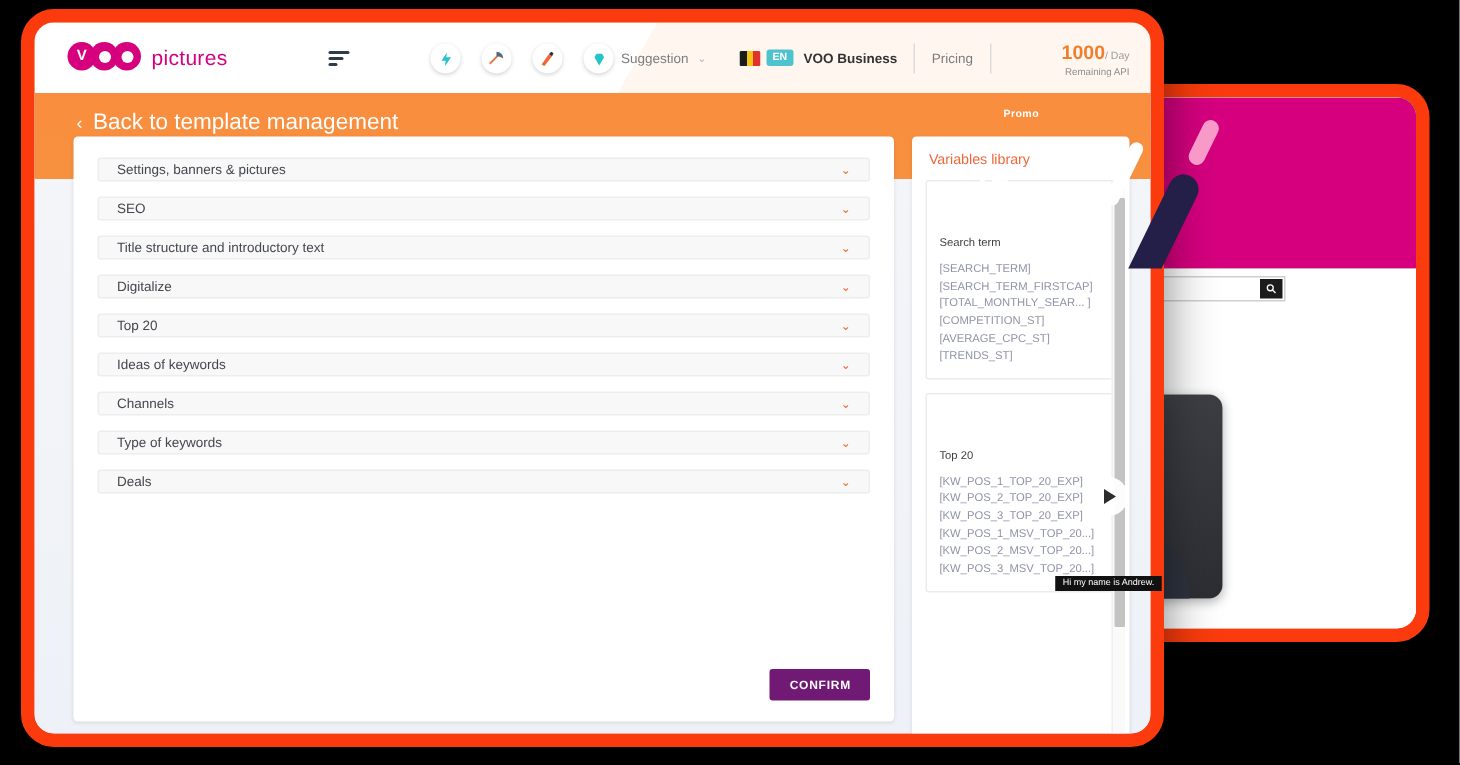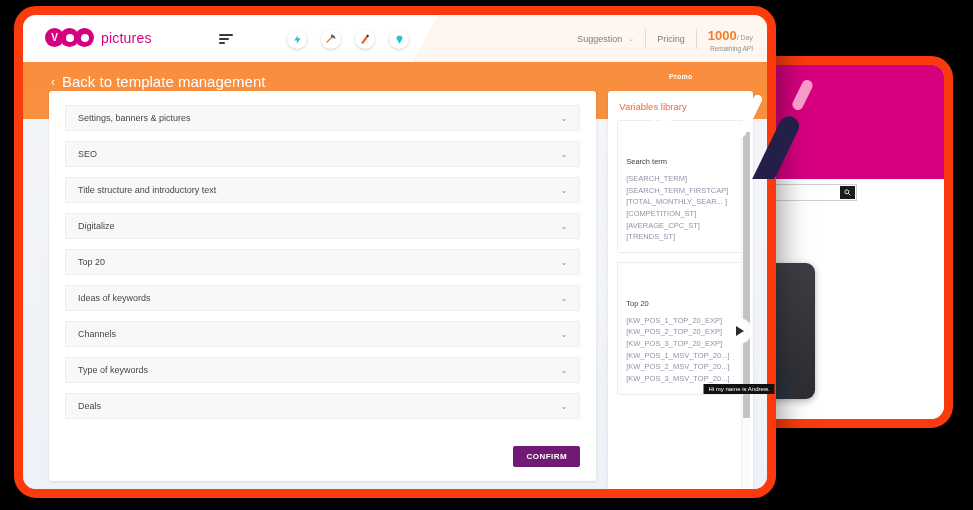--- a/index.html
+++ b/index.html
@@ -220,21 +220,21 @@
   }
   .avatar::before {
     content:''; position:absolute; left:50%; top:3px; transform:translateX(-50%);
     width:7px; height:7px; border-radius:50%; background:#5e5e5e;
   }
   .avatar::after {
     content:''; position:absolute; left:50%; bottom:-4px; transform:translateX(-50%);
     width:14px; height:11px; border-radius:50% 50% 0 0; background:#5e5e5e;
   }
   .api-box { text-align: right; padding-left: 11px; padding-right: 4px; }
-  .api-num { font-size: 13px; font-weight: bold; color: #f07f2d; }
+  .api-num { font-size: 13px; font-weight: bold; color: #f07f2d; margin-left: 36px; }
   .api-unit { font-size: 7px; color:#9a9a9a; }
   .api-sub { font-size: 6.5px; color:#8d8d8d; margin-top:1px; }
 
   
   .breadcrumb {
     position: absolute; left: 28px; top: 58px;
     display: flex; align-items: center; gap: 7px; z-index: 5;
   }
   .bc-arrow { color:#fff; font-size: 12px; }
   .bc-text { color:#fff; font-size: 15px; }
@@ -262,21 +262,21 @@
     position: relative; background: #e8e8e8;
   }
   .ch-icon::after {
     content:''; position:absolute; left:1px; bottom:1px; width:8px; height:4px;
     background:#777;
   }
   .ch-title { font-size: 8.5px; font-weight: bold; color: #f0683a; letter-spacing:.6px; }
 
   .acc-list { padding: 14px 16px 0 16px; flex: 1; }
   .acc-item {
-    height: 26px; margin-bottom: 10px;
+    height: 16px; margin-bottom: 10px;
     background: #f8f8f9; border: 1px solid #ededee;
     border-radius: 2px;
     display: flex; align-items: center; justify-content: space-between;
     padding: 0 12px;
     cursor: pointer;
   }
   .acc-label { font-size: 9px; color: #44474d; }
   .acc-caret { color: #f0683a; font-size: 8px; }
 
   .card-foot { padding: 4px 16px 14px 16px; display:flex; justify-content:flex-end; }
@@ -423,20 +423,29 @@
               <path d="M5 9 L12 21 L19 9 L16 4 H8 Z" fill="#25c4c9"></path>
             </svg>
         </div>
       </div>
 
       <div class="topbar-right">
         <div class="tb-item">
           <span class="tb-text">Suggestion</span>
           <span class="tb-caret">⌄</span>
         </div>
+        <div class="tb-item">
+          <span class="flag">
+            <span style="background:#1c1c1c"></span>
+              <span style="background:#f5c518"></span>
+              <span style="background:#e1322d"></span>
+          </span>
+          <span class="badge-en">EN</span>
+          <span class="tb-strong">VOO Business</span>
+        </div>
         <div class="tb-sep"></div>
         <div class="tb-item">
           <span class="tb-text">Pricing</span>
         </div>
         <div class="tb-sep"></div>
         <div class="api-box">
           <div>
             <span class="api-num">1000</span><span class="api-unit">/ Day</span>
           </div>
           <div class="api-sub">Remaining API</div>

